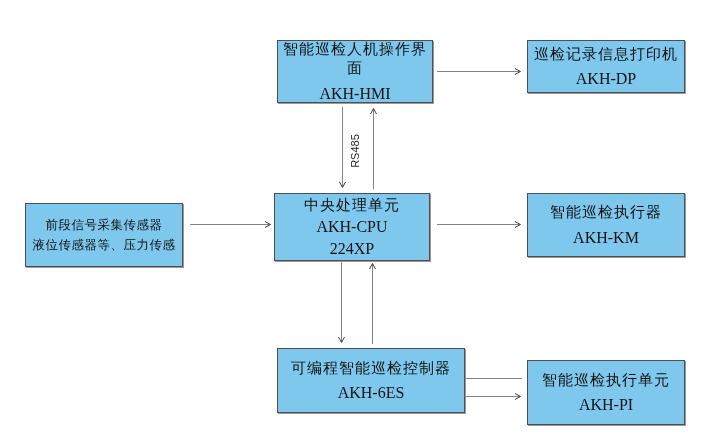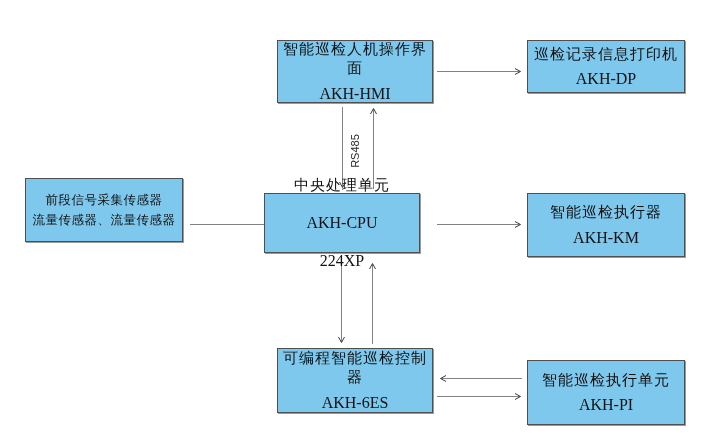--- a/index.html
+++ b/index.html
@@ -28,21 +28,21 @@
     line-height:1.25;
     letter-spacing:1px;
     color:#111111;
   }
   .code{
     font-family:Liberation Serif, serif;
     font-size:16px;
     margin-top:7px;
     color:#111111;
   }
-  .code.tight{margin-top:20px;}
+  .code.tight{margin-top:4px;}
   .multi .zh{
     font-size:12.5px;
     line-height:1.6;
     letter-spacing:0.5px;
   }
   #arrow-layer{position:absolute;left:0;top:0;}
   #rs485-label{
     position:absolute;
     left:330px;top:140px;
     width:50px;height:22px;
@@ -82,37 +82,37 @@
   <div class="node" style="left:277px;top:40px;width:156px;height:63px">
     <div class="zh">智能巡检人机操作界面</div>
     <div class="code">AKH-HMI</div>
   </div>
 
   <div class="node" style="left:527px;top:40px;width:158px;height:53px">
     <div class="zh">巡检记录信息打印机</div>
     <div class="code">AKH-DP</div>
   </div>
 
-  <div class="node multi" style="left:25px;top:178px;width:158px;height:64px">
+  <div class="node multi" style="left:25px;top:203px;width:158px;height:64px">
     <div class="zh">前段信号采集传感器</div>
-    <div class="zh">流量传感器、流量传感器</div>
+    <div class="zh">液位传感器等、压力传感</div>
   </div>
 
-  <div class="node" style="left:264px;top:193px;width:156px;height:60px">
+  <div class="node" style="left:274px;top:193px;width:156px;height:68px">
     <div class="zh">中央处理单元</div>
     <div class="code tight">AKH-CPU</div>
     <div class="code tight">224XP</div>
   </div>
 
   <div class="node" style="left:527px;top:193px;width:158px;height:64px">
     <div class="zh">智能巡检执行器</div>
     <div class="code">AKH-KM</div>
   </div>
 
-  <div class="node" style="left:277px;top:348px;width:156px;height:65px">
+  <div class="node" style="left:277px;top:348px;width:188px;height:65px">
     <div class="zh">可编程智能巡检控制器</div>
     <div class="code">AKH-6ES</div>
   </div>
 
   <div class="node" style="left:527px;top:360px;width:158px;height:65px">
     <div class="zh">智能巡检执行单元</div>
     <div class="code">AKH-PI</div>
   </div>
 
 </div>

